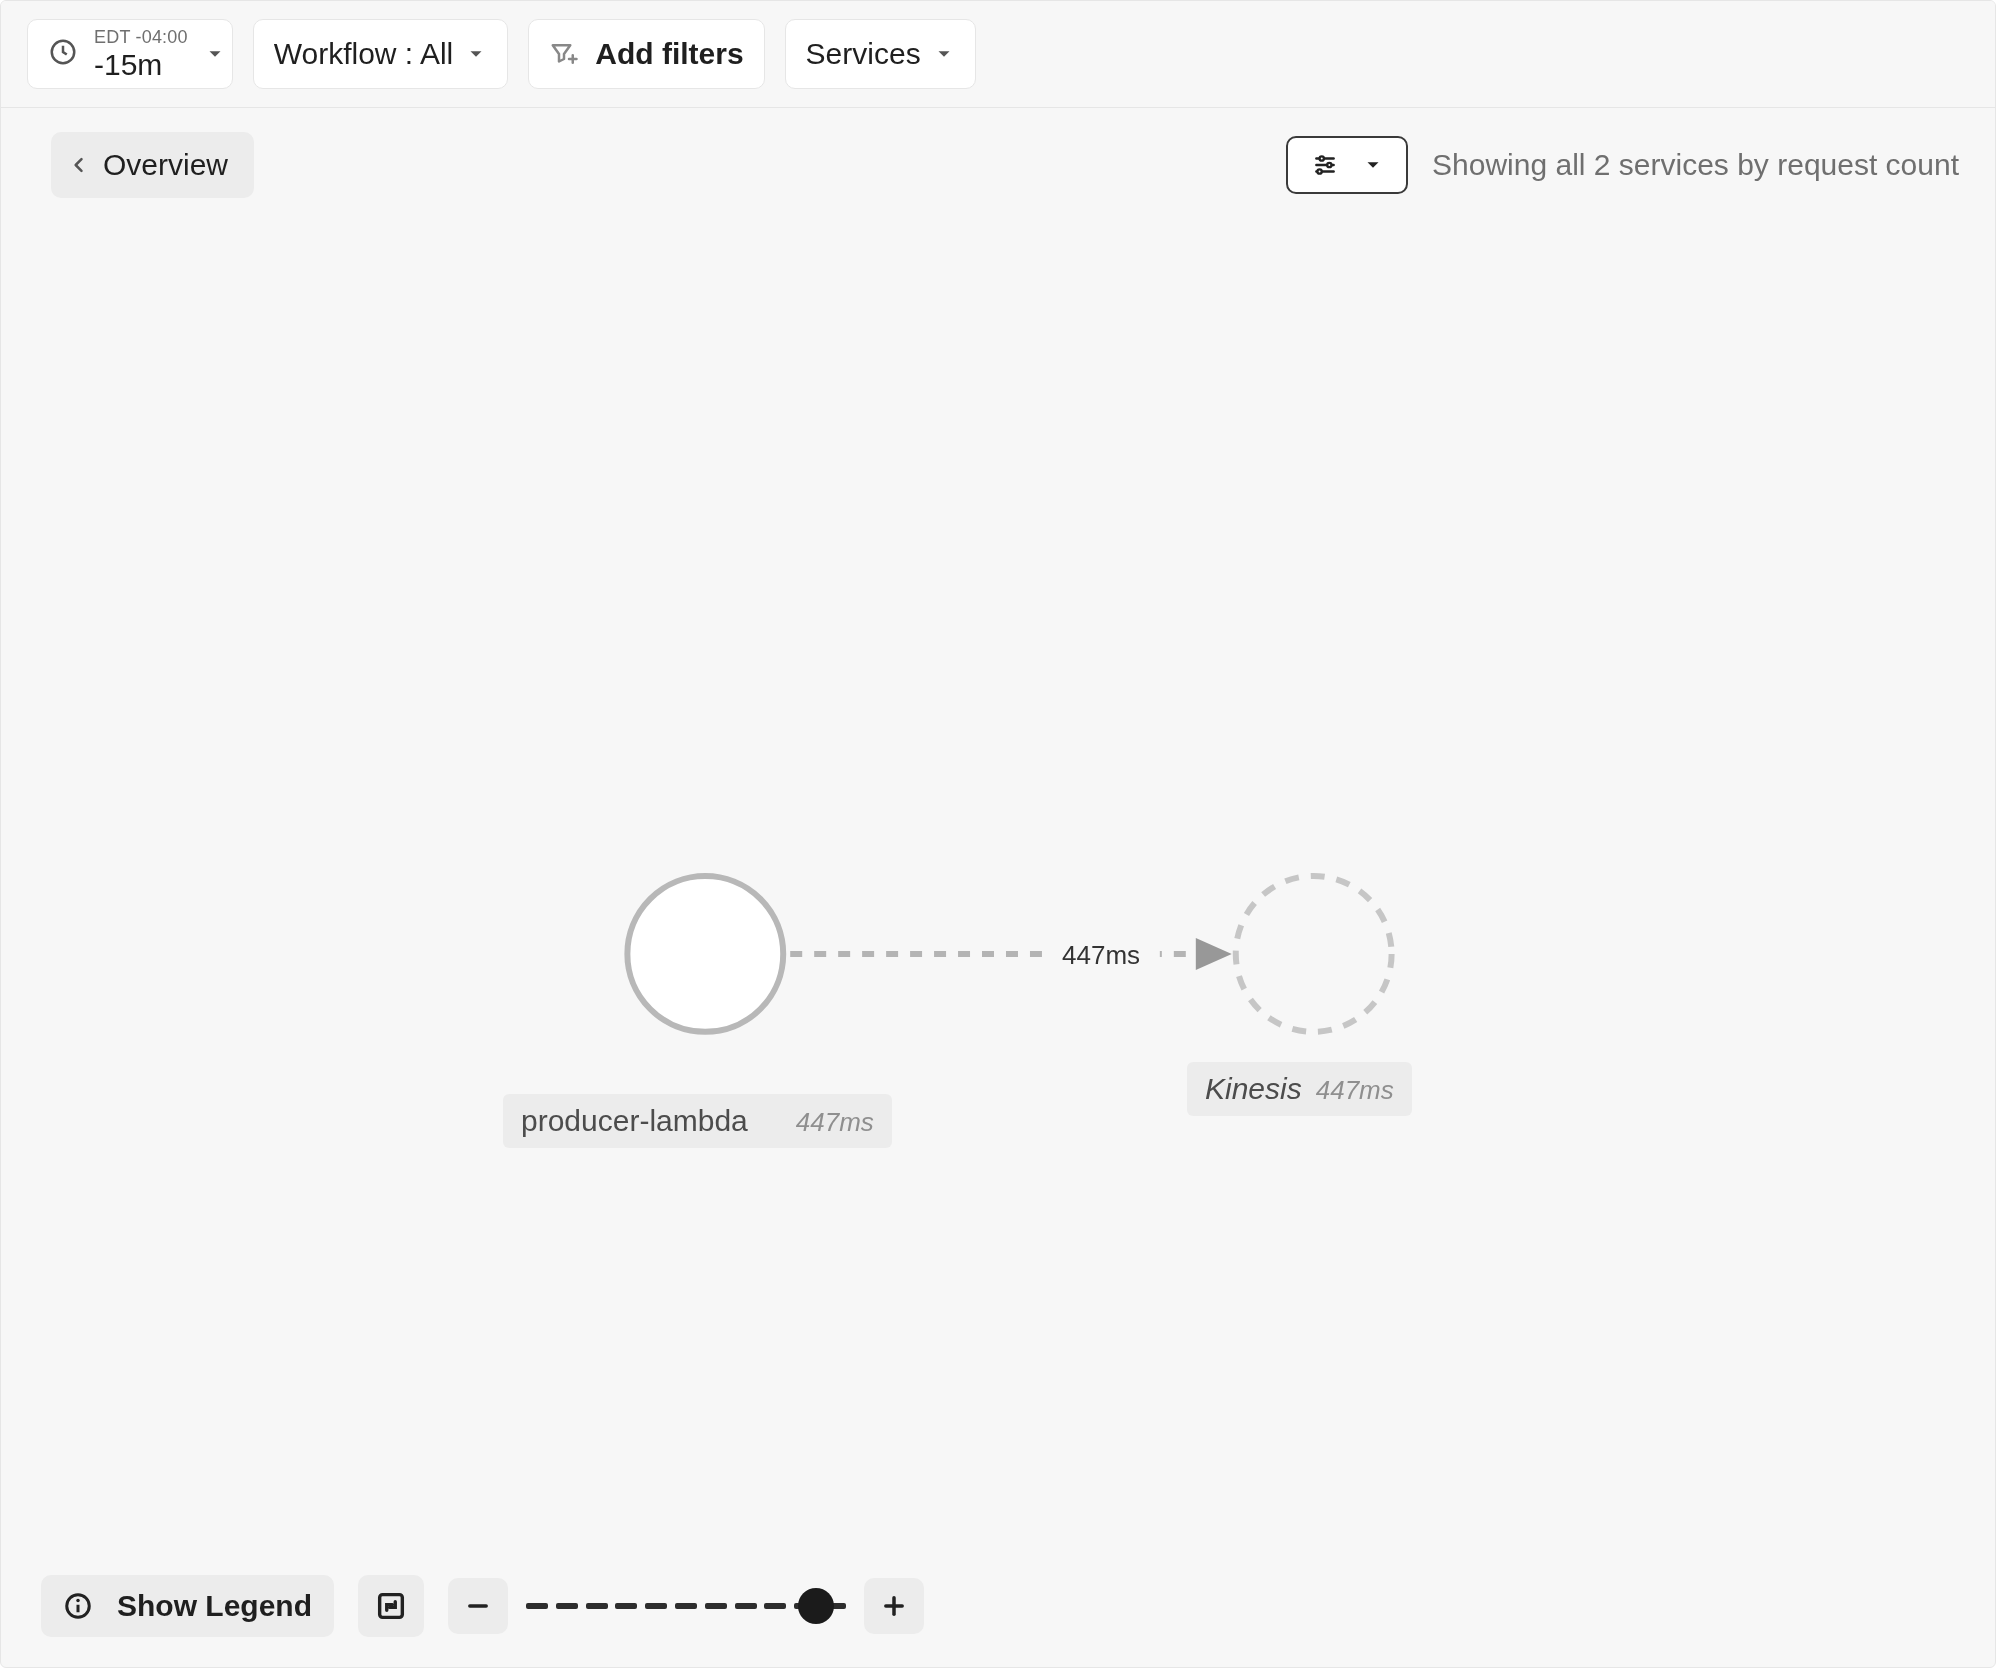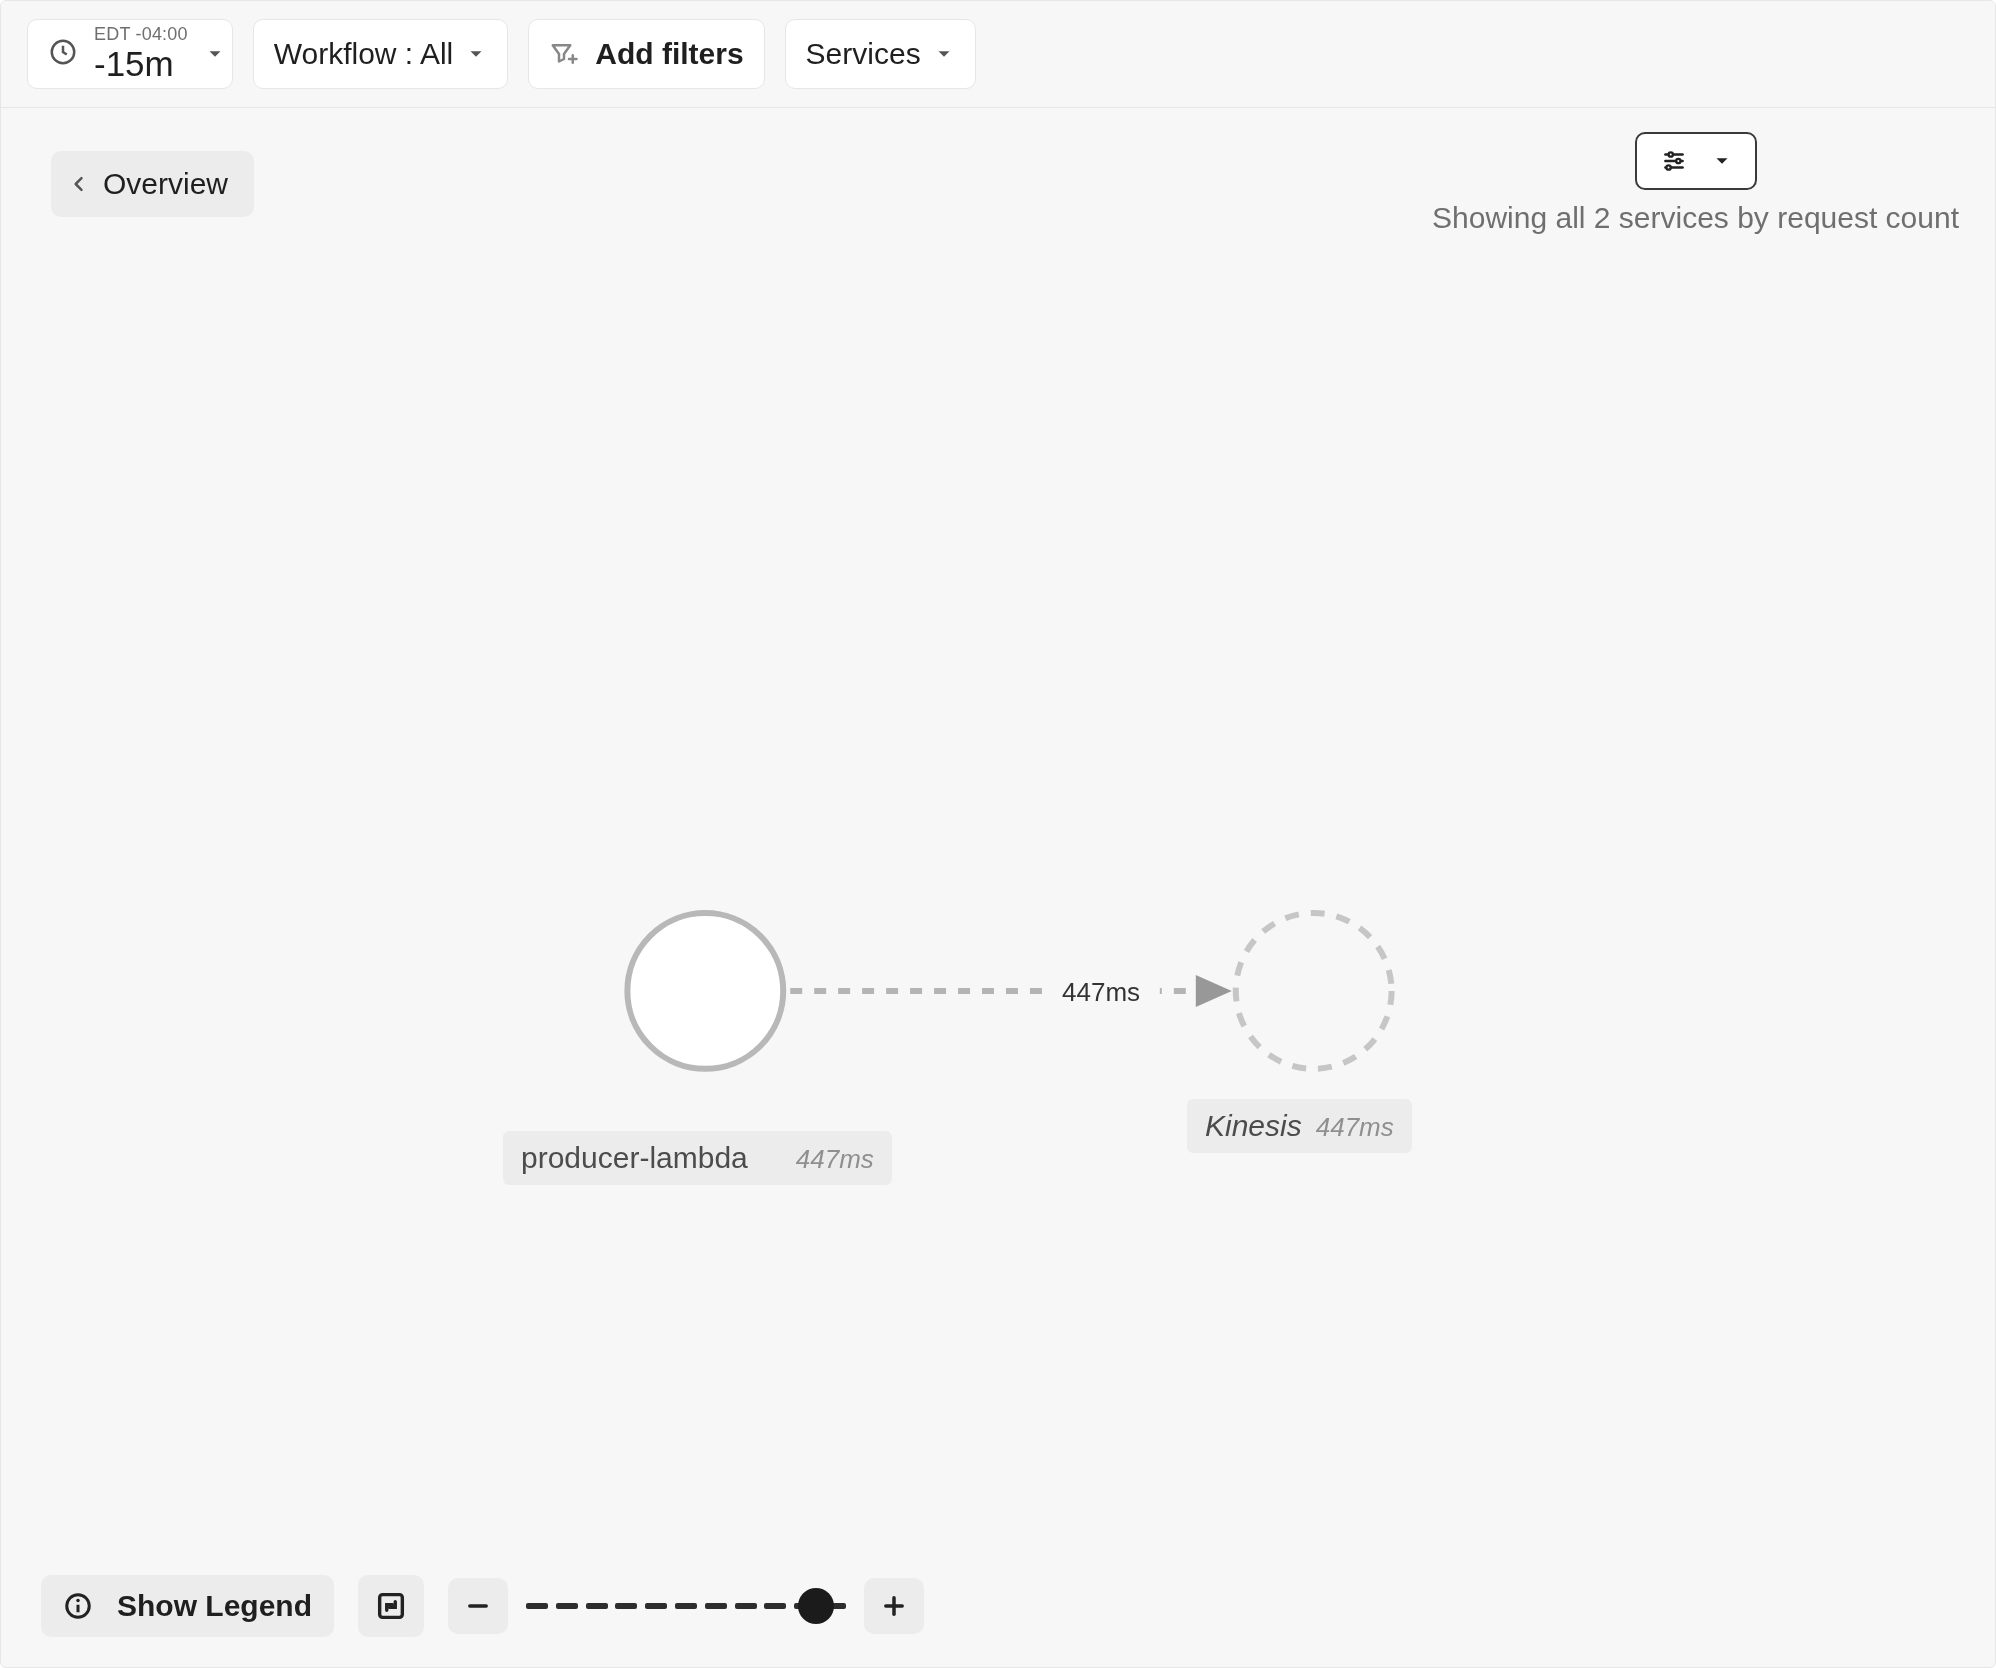--- a/index.html
+++ b/index.html
@@ -68,21 +68,21 @@
     display: flex;
     flex-direction: column;
     line-height: 1.05;
   }
   .pill-sub {
     font-size: 18px;
     color: var(--text-muted);
     letter-spacing: 0.2px;
   }
   .pill-main {
-    font-size: 35px;
+    font-size: 30px;
     color: var(--text);
     margin-top: 2px;
   }
 
   .pill-text {
     font-size: 30px;
     color: var(--text);
     white-space: nowrap;
     max-width: 560px;
     overflow: hidden;
@@ -122,22 +122,21 @@
     font-weight: 400;
     color: var(--text);
     cursor: pointer;
     border: none;
   }
   .btn-overview .chev svg { display:block; }
 
   .right-controls {
     display: inline-flex;
     align-items: center;
-    gap: 11px;
-    flex-direction: column;
+    gap: 24px;
   }
 
   .settings-dropdown {
     display: inline-flex;
     align-items: center;
     gap: 22px;
     background: var(--panel-bg);
     border: 2px solid #3a3a3a;
     border-radius: 10px;
     padding: 14px 22px;

